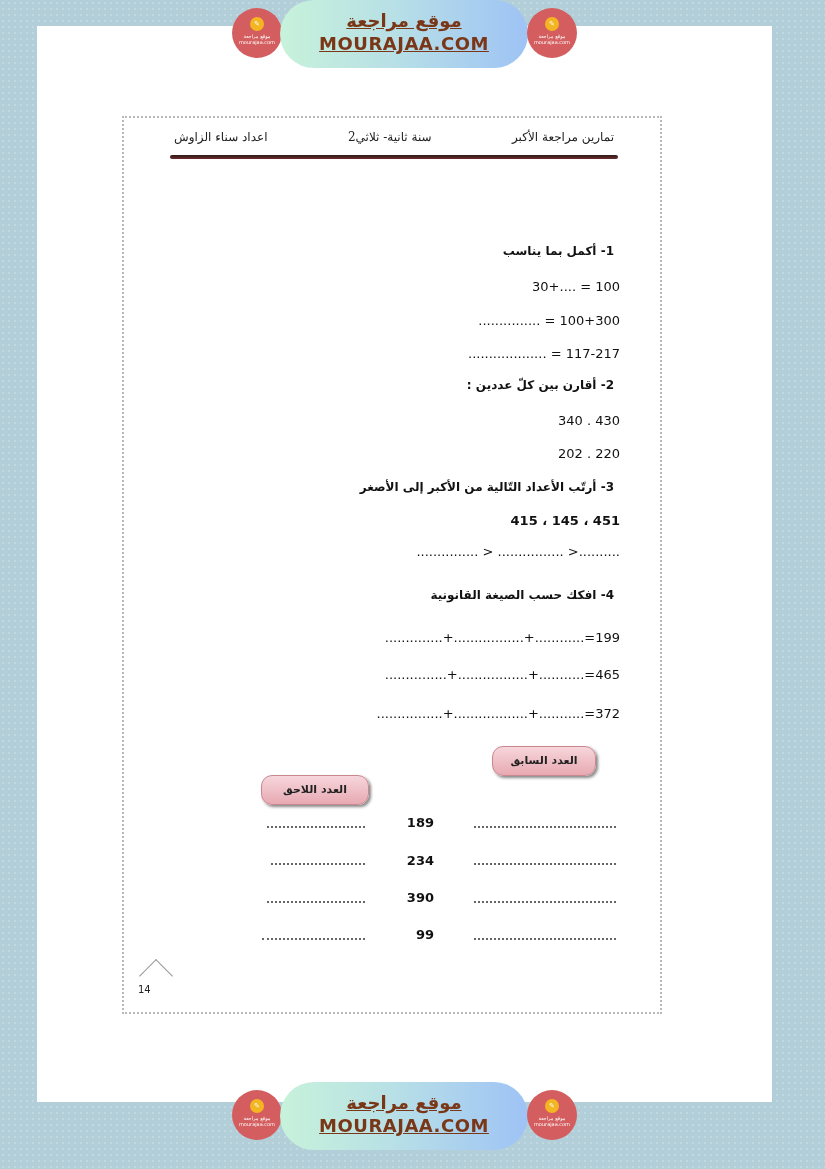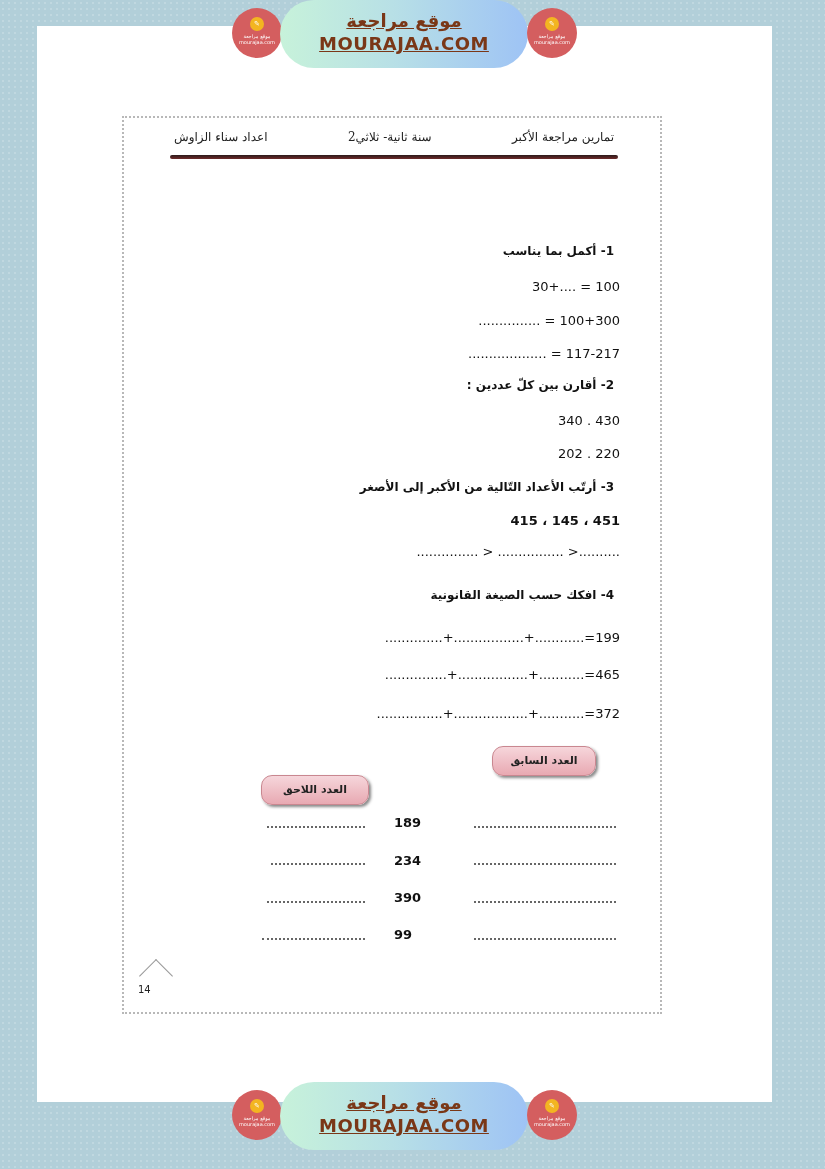--- a/index.html
+++ b/index.html
@@ -71,21 +71,21 @@
     position: absolute; right: 40px; direction: ltr; text-align: left;
     font-size: 13px; color: #111; white-space: nowrap;
   }
   .boxbtn {
     position: absolute; height: 30px; border-radius: 11px;
     background: linear-gradient(#f6d6db, #e8a9b2);
     border: 1px solid #c98790; box-shadow: 2px 2px 3px #888;
     font-size: 11px; font-weight: bold; text-align: center; line-height: 28px; direction: rtl; color: #222;
   }
   .num {
-    position: absolute; width: 40px; text-align: left; font-size: 13px; font-weight: bold; color: #111;
+    position: absolute; width: 40px; text-align: right; font-size: 13px; font-weight: bold; color: #111;
   }
   .dline {
     position: absolute; border-bottom: 2px dotted #666; height: 1px;
   }
   .pgnum {
     position: absolute; left: 14px; top: 866px; font-size: 10px; font-weight: normal; color: #222;
   }
   .pgshape {
     position: absolute; left: 20px; top: 846px; width: 24px; height: 24px;
     border-top: 1px solid #999; border-right: 1px solid #999; transform: rotate(-45deg);

